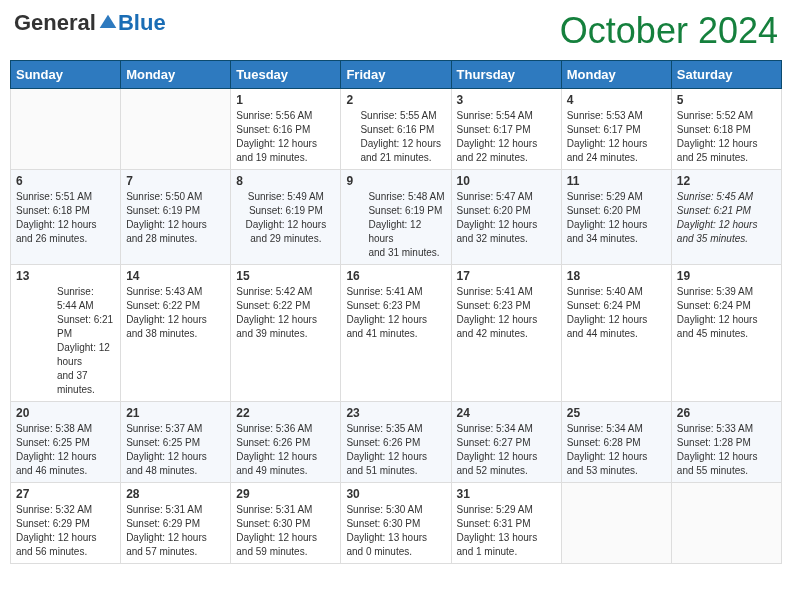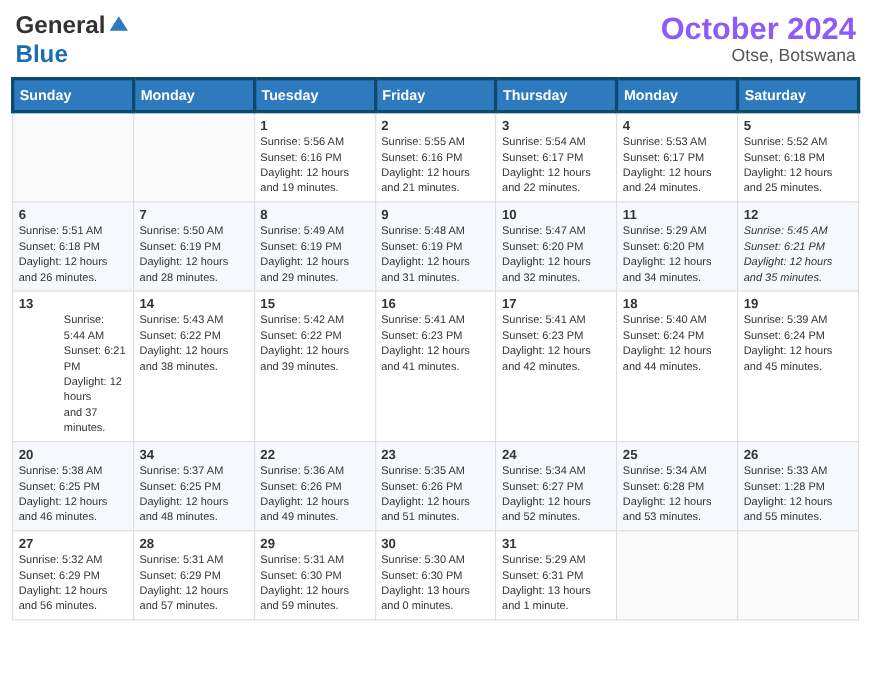--- a/index.html
+++ b/index.html
@@ -12,21 +12,21 @@
     }
     .header {
       display: flex;
       justify-content: space-between;
       align-items: flex-start;
       margin-bottom: 8px;
       padding: 0 4px;
     }
     .logo {
       display: flex;
-      flex-direction: column;
+      flex-direction: row;
       align-items: flex-start;
     }
     .logo-text {
       display: flex;
       align-items: center;
     }
     .logo-general {
       font-size: 22px;
       font-weight: bold;
       color: #333;
@@ -38,41 +38,41 @@
     }
     .logo-icon {
       width: 20px;
       height: 20px;
       margin-left: 2px;
     }
     .title-section {
       text-align: right;
     }
     .month-year {
-      font-size: 28px;
-      font-weight: bold;
-      color: #8b5cf6;
+      font-size: 36px;
+      font-weight: normal;
+      color: #15803d;
     }
     .location {
       font-size: 16px;
       color: #555;
     }
     .calendar-table {
       width: 100%;
       border-collapse: collapse;
       border: 1px solid #ccc;
     }
     .calendar-table th {
       background-color: #2e7abf;
       color: white;
       font-size: 13px;
       font-weight: bold;
       padding: 6px 5px;
       text-align: left;
-      border: 3px solid #0c4a6e;
+      border: 1px solid #0c4a6e;
     }
     .calendar-table td {
       vertical-align: top;
       padding: 4px 5px;
       border: 1px solid #ddd;
       font-size: 10.5px;
       color: #333;
       width: calc(100% / 7);
       height: 80px;
       background: #fff;
@@ -106,21 +106,20 @@
     <div class="logo-text">
       <span class="logo-general">General</span>
       <svg class="logo-icon" viewBox="0 0 24 24">
         <polygon points="12,2 22,18 2,18" fill="#2e7abf"></polygon>
       </svg>
     </div>
     <span class="logo-blue">Blue</span>
   </div>
   <div class="title-section">
     <div class="month-year">October 2024</div>
-    <div class="location">Otse, Botswana</div>
   </div>
 </div>
 
 <table class="calendar-table">
   <thead>
     <tr>
     <th>Sunday</th>
         <th>Monday</th>
         <th>Tuesday</th>
         <th>Friday</th>
@@ -135,21 +134,21 @@
         <td class="empty-cell"></td>
         <td>
           <span class="day-number">1</span>
           <div class="day-info" style="white-space: pre-line;">Sunrise: 5:56 AM
 Sunset: 6:16 PM
 Daylight: 12 hours
 and 19 minutes.</div>
         </td>
         <td>
           <span class="day-number">2</span>
-          <div class="day-info" style="white-space: pre-line;">Sunrise: 5:55 AM
+          <div class="day-info" style="white-space: pre-line; margin-left: 14px;">Sunrise: 5:55 AM
 Sunset: 6:16 PM
 Daylight: 12 hours
 and 21 minutes.</div>
         </td>
         <td>
           <span class="day-number">3</span>
           <div class="day-info" style="white-space: pre-line;">Sunrise: 5:54 AM
 Sunset: 6:17 PM
 Daylight: 12 hours
 and 22 minutes.</div>
@@ -179,28 +178,28 @@
         </td>
         <td>
           <span class="day-number">7</span>
           <div class="day-info" style="white-space: pre-line;">Sunrise: 5:50 AM
 Sunset: 6:19 PM
 Daylight: 12 hours
 and 28 minutes.</div>
         </td>
         <td>
           <span class="day-number">8</span>
-          <div class="day-info" style="white-space: pre-line;">Sunrise: 5:49 AM
+          <div class="day-info" style="white-space: pre-line; text-align: center;">Sunrise: 5:49 AM
 Sunset: 6:19 PM
 Daylight: 12 hours
 and 29 minutes.</div>
         </td>
         <td>
           <span class="day-number">9</span>
-          <div class="day-info" style="white-space: pre-line;">Sunrise: 5:48 AM
+          <div class="day-info" style="white-space: pre-line; margin-left: 22px;">Sunrise: 5:48 AM
 Sunset: 6:19 PM
 Daylight: 12 hours
 and 31 minutes.</div>
         </td>
         <td>
           <span class="day-number">10</span>
           <div class="day-info" style="white-space: pre-line;">Sunrise: 5:47 AM
 Sunset: 6:20 PM
 Daylight: 12 hours
 and 32 minutes.</div>
@@ -273,21 +272,21 @@
       </tr>
       <tr class="week-row">
         <td>
           <span class="day-number">20</span>
           <div class="day-info" style="white-space: pre-line;">Sunrise: 5:38 AM
 Sunset: 6:25 PM
 Daylight: 12 hours
 and 46 minutes.</div>
         </td>
         <td>
-          <span class="day-number">34</span>
+          <span class="day-number">21</span>
           <div class="day-info" style="white-space: pre-line;">Sunrise: 5:37 AM
 Sunset: 6:25 PM
 Daylight: 12 hours
 and 48 minutes.</div>
         </td>
         <td>
           <span class="day-number">22</span>
           <div class="day-info" style="white-space: pre-line;">Sunrise: 5:36 AM
 Sunset: 6:26 PM
 Daylight: 12 hours

